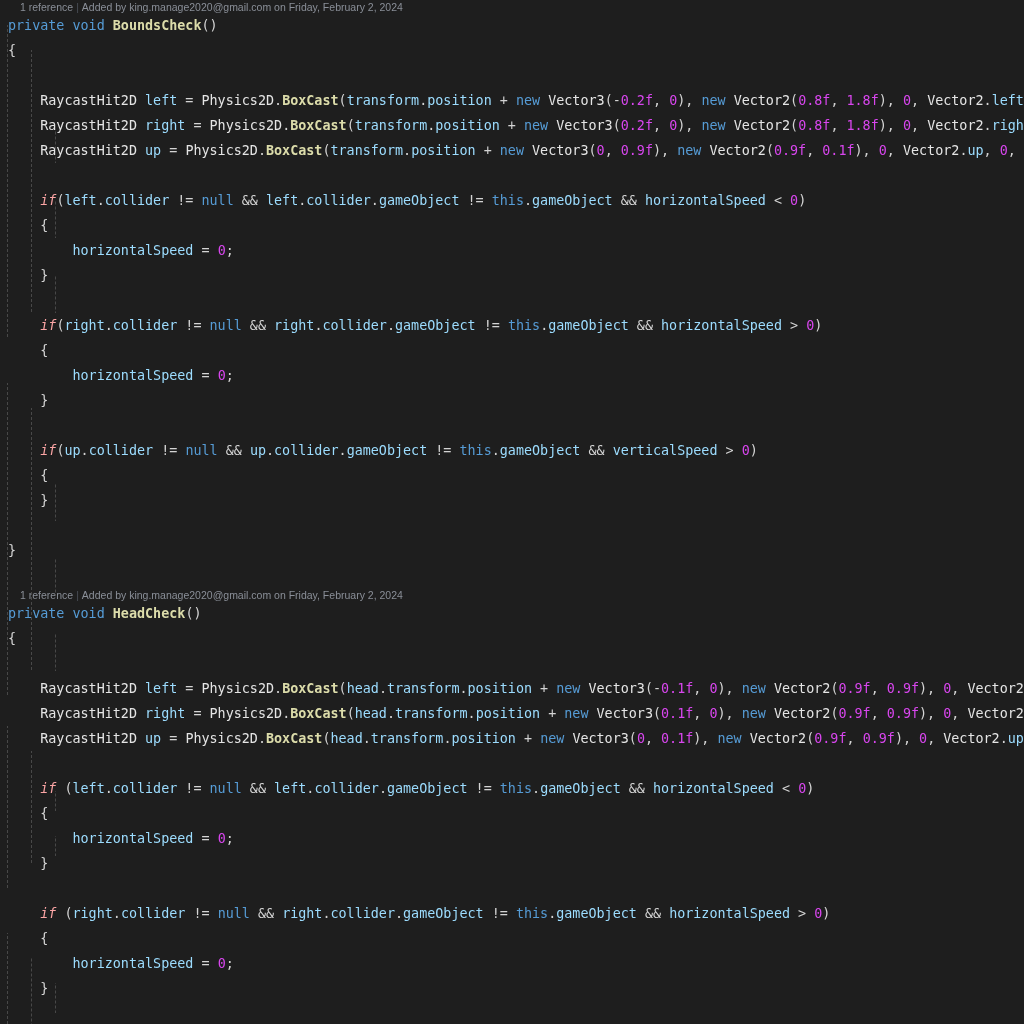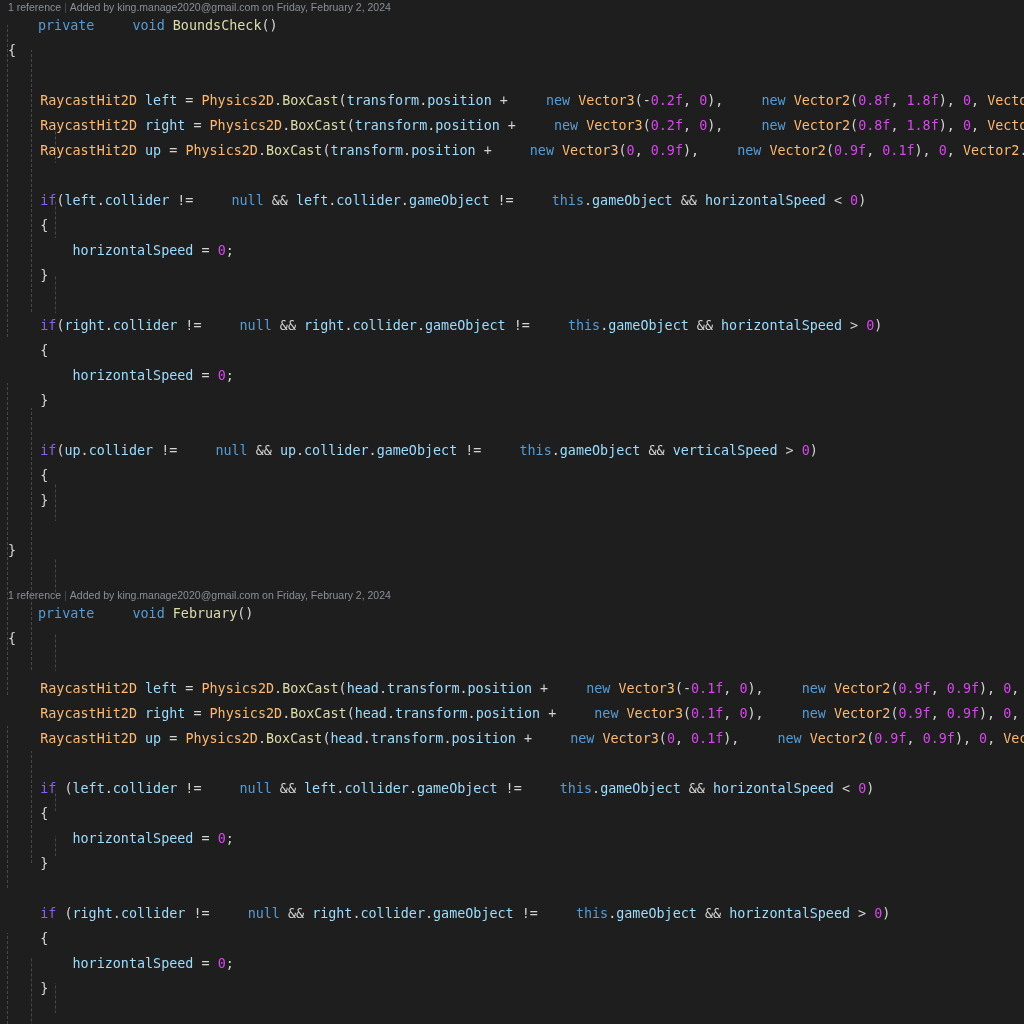--- a/index.html
+++ b/index.html
@@ -26,43 +26,43 @@
     box-sizing:border-box;
     overflow:hidden;
   }
   .codelens{
     height:13px;
     line-height:13px;
     white-space:pre;
     font-family:"Liberation Sans","DejaVu Sans",sans-serif;
     font-size:10.5px;
     color:#6a737d;
-    padding-left:8px;
+    padding-left:20px;
     padding-top:1px;
     box-sizing:border-box;
     overflow:hidden;
   }
   .codelens .cl-ref{color:#8a8f98;}
   .codelens .cl-sep{color:#4a4f57;padding:0 3px;}
   .codelens .cl-auth{color:#8a8f98;}
   .blank{height:25px;}
   
   .guide{
     position:absolute;
     width:1px;
     background-image:linear-gradient(to bottom,#484848 55%,rgba(0,0,0,0) 0%);
     background-position:left;
     background-size:1px 5px;
     background-repeat:repeat-y;
   }
   
-  .kw{color:#569cd6;margin-left:30px;}       
-  .ctl{color:#8b5cf6;}      
-  .type{color:#fdba74;}     
-  .fn{color:#dcdcaa;}       
+  .kw{color:#569cd6;}       
+  .ctl{color:#fca5a5;font-style:italic;}      
+  .type{color:#e5e5e5;}     
+  .fn{color:#dcdcaa;font-weight:bold;}       
   .var{color:#9cdcfe;}      
   .num{color:#d946ef;}      
   .punc{color:#d4d4d4;}
   .brace{color:#d4d4d4;}
 </style>
 </head>
 <body>
 
 <div id="editor">
 
@@ -108,21 +108,21 @@
   <div class="line blank"></div>
   <div class="line">    <span class="ctl">if</span>(<span class="var">up</span>.<span class="var">collider</span> != <span class="kw">null</span> &amp;&amp; <span class="var">up</span>.<span class="var">collider</span>.<span class="var">gameObject</span> != <span class="kw">this</span>.<span class="var">gameObject</span> &amp;&amp; <span class="var">verticalSpeed</span> &gt; <span class="num">0</span>)</div>
   <div class="line">    <span class="brace">{</span></div>
   <div class="line">    <span class="brace">}</span></div>
   <div class="line blank"></div>
   <div class="line"><span class="brace">}</span></div>
   <div class="line blank"></div>
 
   <div class="codelens"><span class="cl-ref">1 reference</span><span class="cl-sep">|</span><span class="cl-auth">Added by king.manage2020@gmail.com on Friday, February 2, 2024</span></div>
 
-  <div class="line"><span class="kw">private</span> <span class="kw">void</span> <span class="fn">February</span><span class="punc">()</span></div>
+  <div class="line"><span class="kw">private</span> <span class="kw">void</span> <span class="fn">HeadCheck</span><span class="punc">()</span></div>
   <div class="line"><span class="brace">{</span></div>
   <div class="line blank"></div>
   <div class="line">    <span class="type">RaycastHit2D</span> <span class="var">left</span> = <span class="type">Physics2D</span>.<span class="fn">BoxCast</span>(<span class="var">head</span>.<span class="var">transform</span>.<span class="var">position</span> + <span class="kw">new</span> <span class="type">Vector3</span>(-<span class="num">0.1f</span>, <span class="num">0</span>), <span class="kw">new</span> <span class="type">Vector2</span>(<span class="num">0.9f</span>, <span class="num">0.9f</span>), <span class="num">0</span>, <span class="type">Vector2</span>., , );</div>
   <div class="line">    <span class="type">RaycastHit2D</span> <span class="var">right</span> = <span class="type">Physics2D</span>.<span class="fn">BoxCast</span>(<span class="var">head</span>.<span class="var">transform</span>.<span class="var">position</span> + <span class="kw">new</span> <span class="type">Vector3</span>(<span class="num">0.1f</span>, <span class="num">0</span>), <span class="kw">new</span> <span class="type">Vector2</span>(<span class="num">0.9f</span>, <span class="num">0.9f</span>), <span class="num">0</span>, <span class="type">Vector2</span>., , );</div>
   <div class="line">    <span class="type">RaycastHit2D</span> <span class="var">up</span> = <span class="type">Physics2D</span>.<span class="fn">BoxCast</span>(<span class="var">head</span>.<span class="var">transform</span>.<span class="var">position</span> + <span class="kw">new</span> <span class="type">Vector3</span>(<span class="num">0</span>, <span class="num">0.1f</span>), <span class="kw">new</span> <span class="type">Vector2</span>(<span class="num">0.9f</span>, <span class="num">0.9f</span>), <span class="num">0</span>, <span class="type">Vector2</span>.<span class="var">up</span>, , );</div>
   <div class="line blank"></div>
   <div class="line">    <span class="ctl">if</span> (<span class="var">left</span>.<span class="var">collider</span> != <span class="kw">null</span> &amp;&amp; <span class="var">left</span>.<span class="var">collider</span>.<span class="var">gameObject</span> != <span class="kw">this</span>.<span class="var">gameObject</span> &amp;&amp; <span class="var">horizontalSpeed</span> &lt; <span class="num">0</span>)</div>
   <div class="line">    <span class="brace">{</span></div>
   <div class="line">        <span class="var">horizontalSpeed</span> = <span class="num">0</span>;</div>
   <div class="line">    <span class="brace">}</span></div>

